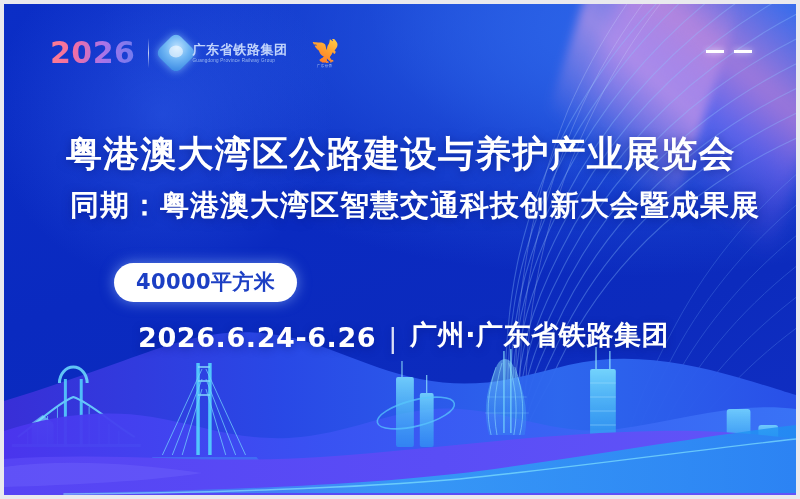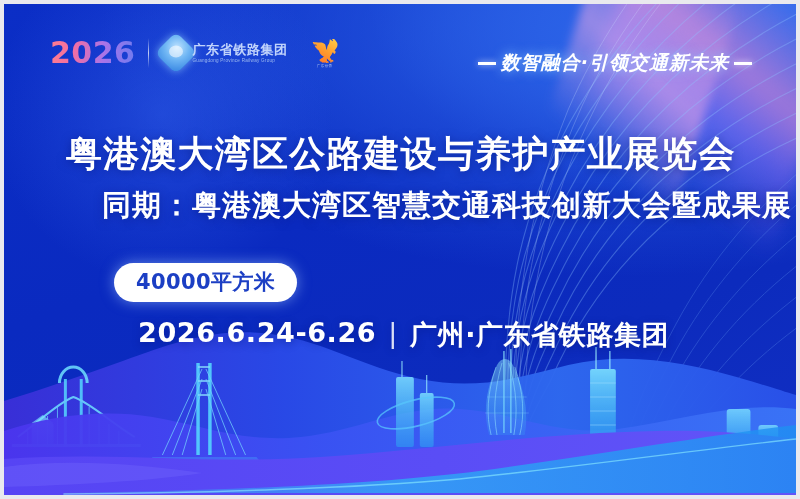--- a/index.html
+++ b/index.html
@@ -152,21 +152,20 @@
     text-shadow:0 2px 10px rgba(0,20,120,.55);
   }
   .title-sub{
     position:absolute; left:66px; top:182px;
     font-family:"DejaVu Sans",sans-serif;
     font-size:29px; font-weight:700; color:#ffffff;
     letter-spacing:1px;
     white-space:nowrap;
     z-index:7;
     text-shadow:0 2px 10px rgba(0,20,120,.5);
-    margin-left:32px;
   }
 
   
   .pills{
     position:absolute; left:110px; top:259px;
     display:flex; align-items:flex-end; gap:28px;
     z-index:7;
   }
   .pill{
     background:#ffffff;
@@ -177,21 +176,21 @@
     color:#1c3fc4;
     letter-spacing:.4px;
     white-space:nowrap;
     box-shadow:0 0 14px rgba(170,205,255,.55);
     line-height:1.25;
   }
 
   
   .datevenue{
     position:absolute; left:134px; top:313px;
-    display:flex; align-items:flex-start;
+    display:flex; align-items:flex-end;
     font-family:"DejaVu Sans",sans-serif;
     font-size:27px; font-weight:700; color:#ffffff;
     letter-spacing:.6px;
     white-space:nowrap;
     z-index:7;
     text-shadow:0 2px 8px rgba(0,20,120,.45);
   }
   .dv-sep{
     margin:0 12px;
     font-weight:400;
@@ -264,21 +263,20 @@
       </div>
     </div>
     <div class="bird-logo">
       <div class="bird-glyph">🦅</div>
       <div class="bird-cap">广东铁青</div>
     </div>
   </div>
 
   <div class="tagline">
     <span class="bar"></span>
-    <span class="tagline-text">数智融合·引领交通新未来</span>
     <span class="bar r"></span>
   </div>
 
   <div class="title-main">粤港澳大湾区公路建设与养护产业展览会</div>
   <div class="title-sub">同期：粤港澳大湾区智慧交通科技创新大会暨成果展</div>
 
   <div class="pills">
     <div class="pill">40000平方米</div>
   </div>
 

